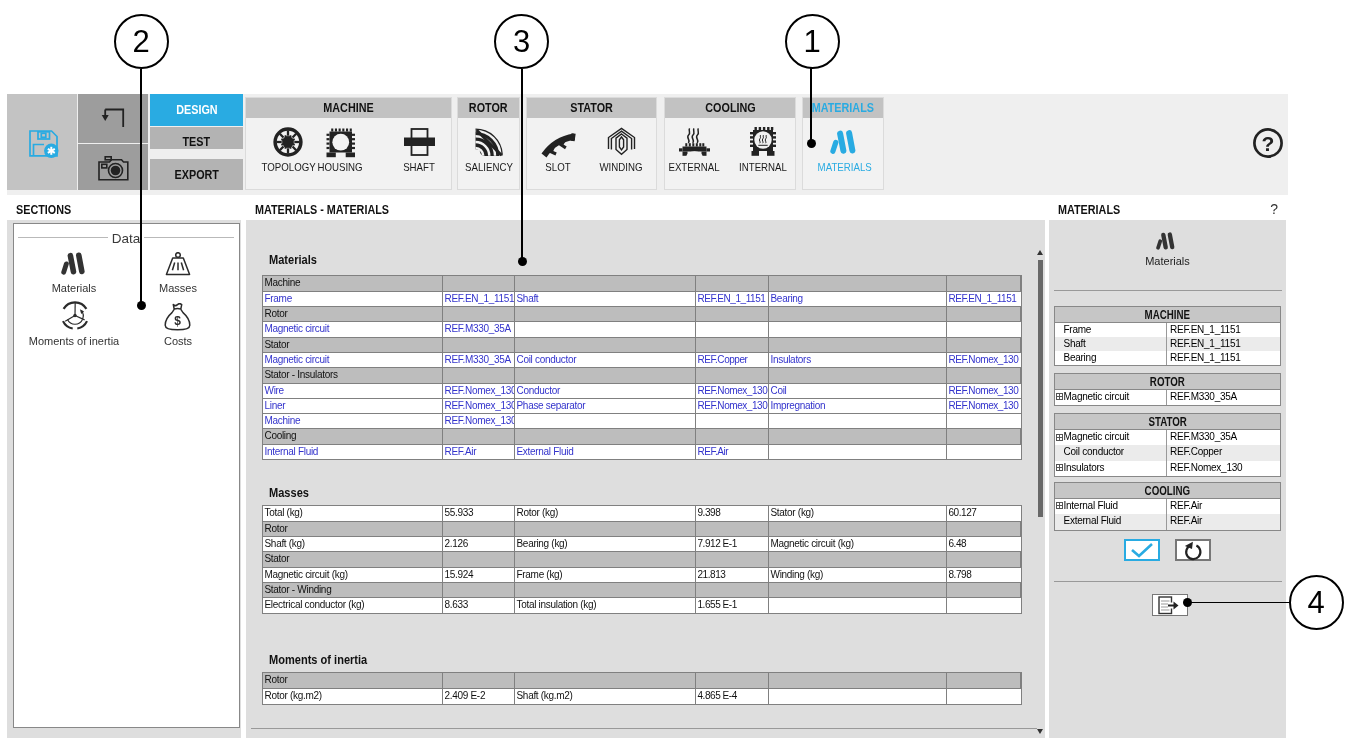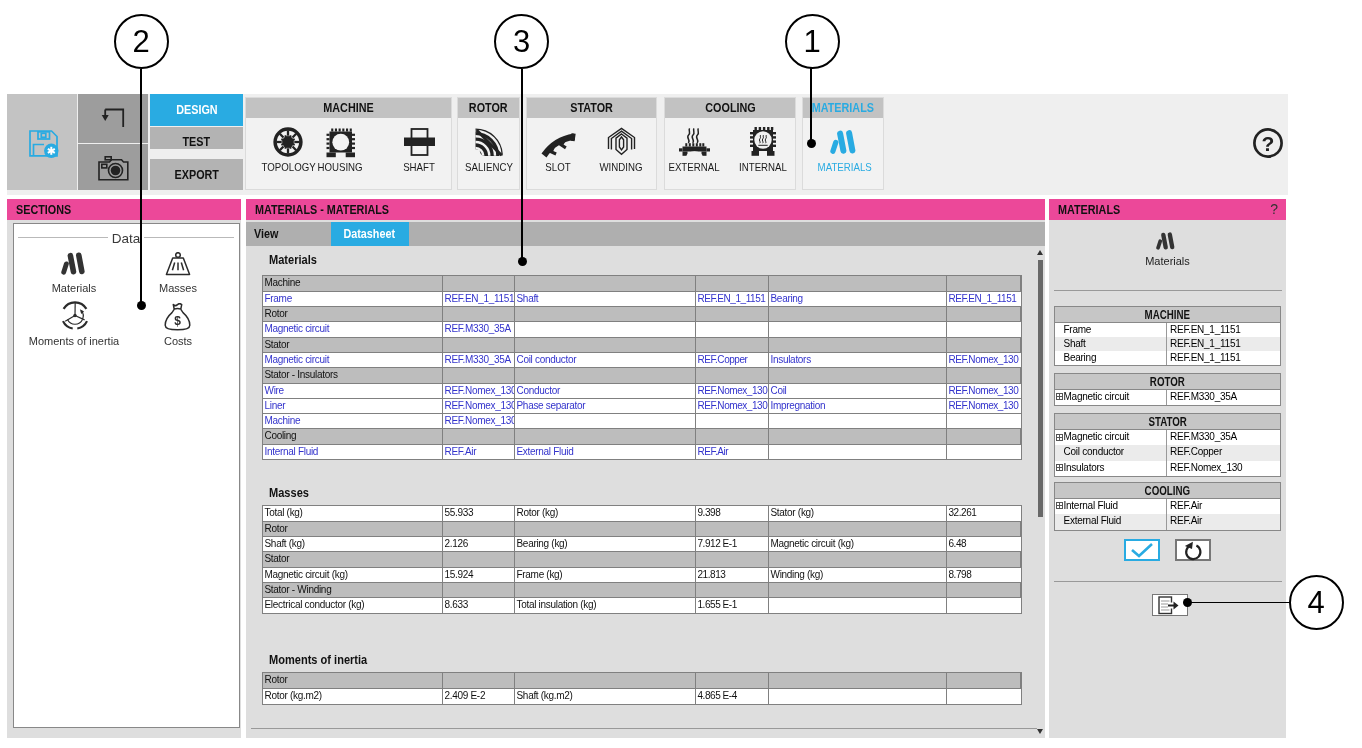--- a/index.html
+++ b/index.html
@@ -28,21 +28,21 @@
 .gi .lbl { font-size:11px; color:#1a1a1a; margin-top:3px; white-space:nowrap; transform:scaleX(0.88); }
 #grpMachine { left:238px; width:207px; }
 #grpRotor { left:450px; width:63px; }
 #grpStator { left:519px; width:131px; }
 #grpCooling { left:657px; width:132px; }
 #grpMaterials { left:795px; width:82px; }
 #helpIcon { left:1244.5px; top:33px; }
 
 
 .panel { position:absolute; top:198.5px; height:539.5px; background:#DEDEDE; }
-.phead { height:21px; background:#ec4899; font-weight:bold; font-size:13.5px; color:#111; line-height:21px; padding-left:9px; }
+.phead { height:21px; background:#ffffff; font-weight:bold; font-size:13.5px; color:#111; line-height:21px; padding-left:9px; }
 
 
 #leftPanel { left:7px; width:234px; }
 #dataBox { position:absolute; left:6px; top:24.5px; width:226.5px; height:505px; background:#fff; border:1px solid #888; }
 #dataLegend { position:absolute; left:4px; top:13px; width:216px; border-top:1px solid #B9B9B9; }
 #dataLbl { position:absolute; left:0; top:-9px; width:100%; text-align:center; }
 #dataLbl span { background:#fff; padding:0 4px; font-size:13.5px; color:#3a3a3a; }
 .lpl { width:100px; text-align:center; font-size:11px; color:#333; white-space:nowrap; }
 .expico { display:inline-block; width:7px; height:7px; border:1px solid #555; margin-right:1px; vertical-align:-0.5px;
   background:linear-gradient(#555,#555) center/5px 1px no-repeat, linear-gradient(#555,#555) center/1px 5px no-repeat, #fff; }
@@ -393,24 +393,20 @@
     <text x="13.5" y="22.3" text-anchor="middle" font-family="Liberation Sans" font-size="12" font-weight="bold" fill="#2b2b2b">$</text>
       </svg></div>
   <div class="abs lpl" style="left:17px; top:83.5px;">Materials</div>
   <div class="abs lpl" style="left:121px; top:83.5px;">Masses</div>
   <div class="abs lpl" style="left:17px; top:136.5px;">Moments of inertia</div>
   <div class="abs lpl" style="left:121px; top:136.5px;">Costs</div>
 </div>
 
 <div class="panel" id="centerPanel">
   <div class="phead"><span class="cxl">MATERIALS - MATERIALS</span></div>
-  <div id="tabStrip">
-      <div id="tabView"><span class="cxl">View</span></div>
-      <div id="tabData"><span class="cx">Datasheet</span></div>
-    </div>
   <div id="centerContent">
     <div class="sectitle" style="left:23px; top:6px;"><span class="cxl" style="transform:scaleX(0.85);">Materials</span></div>
     <div class="ctable" id="tblMaterials" style="top:28.5px;">
       <div class="crow hdr">
           <div class="c1">Machine</div>
           <div class="c2"></div>
           <div class="c3"></div>
           <div class="c4"></div>
           <div class="c5"></div>
           <div class="c6"></div>
@@ -505,21 +501,21 @@
         </div>
     </div>
     <div class="sectitle" style="left:23px; top:238.5px;"><span class="cxl" style="transform:scaleX(0.85);">Masses</span></div>
     <div class="ctable" id="tblMasses" style="top:258.5px;">
       <div class="crow blk">
           <div class="c1">Total (kg)</div>
           <div class="c2">55.933</div>
           <div class="c3">Rotor (kg)</div>
           <div class="c4">9.398</div>
           <div class="c5">Stator (kg)</div>
-          <div class="c6">32.261</div>
+          <div class="c6">60.127</div>
         </div>
       <div class="crow hdr">
           <div class="c1">Rotor</div>
           <div class="c2"></div>
           <div class="c3"></div>
           <div class="c4"></div>
           <div class="c5"></div>
           <div class="c6"></div>
         </div>
       <div class="crow blk">

